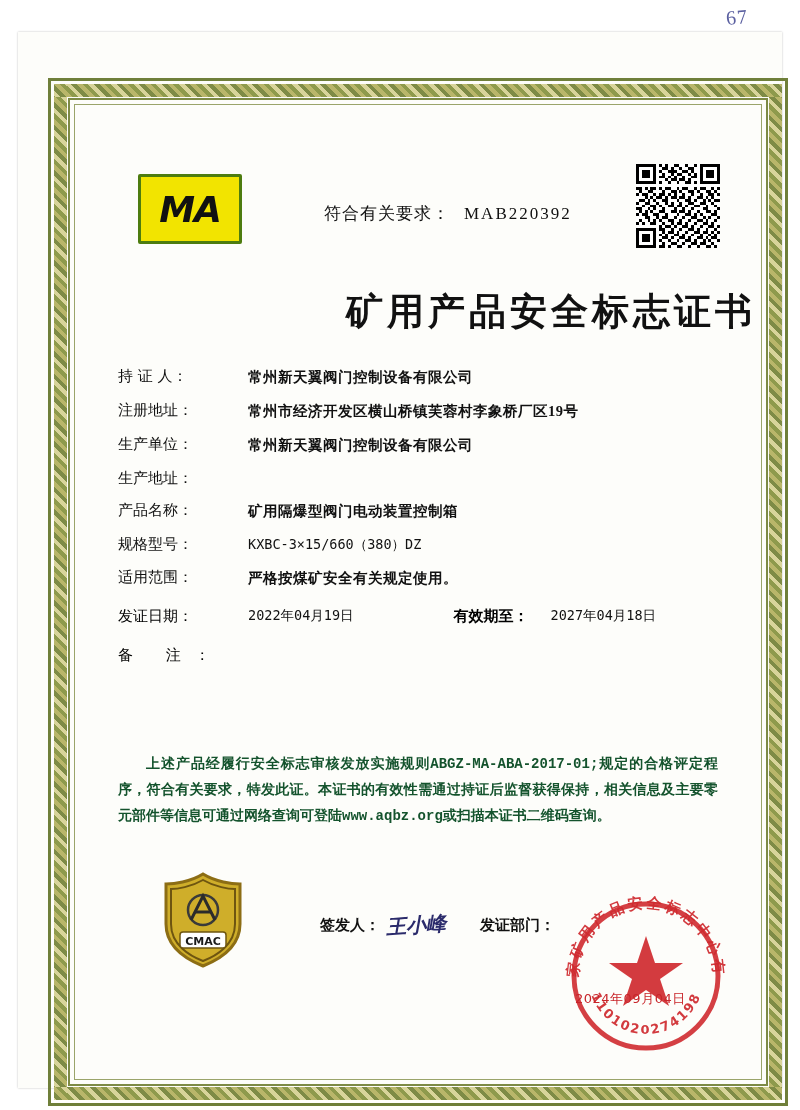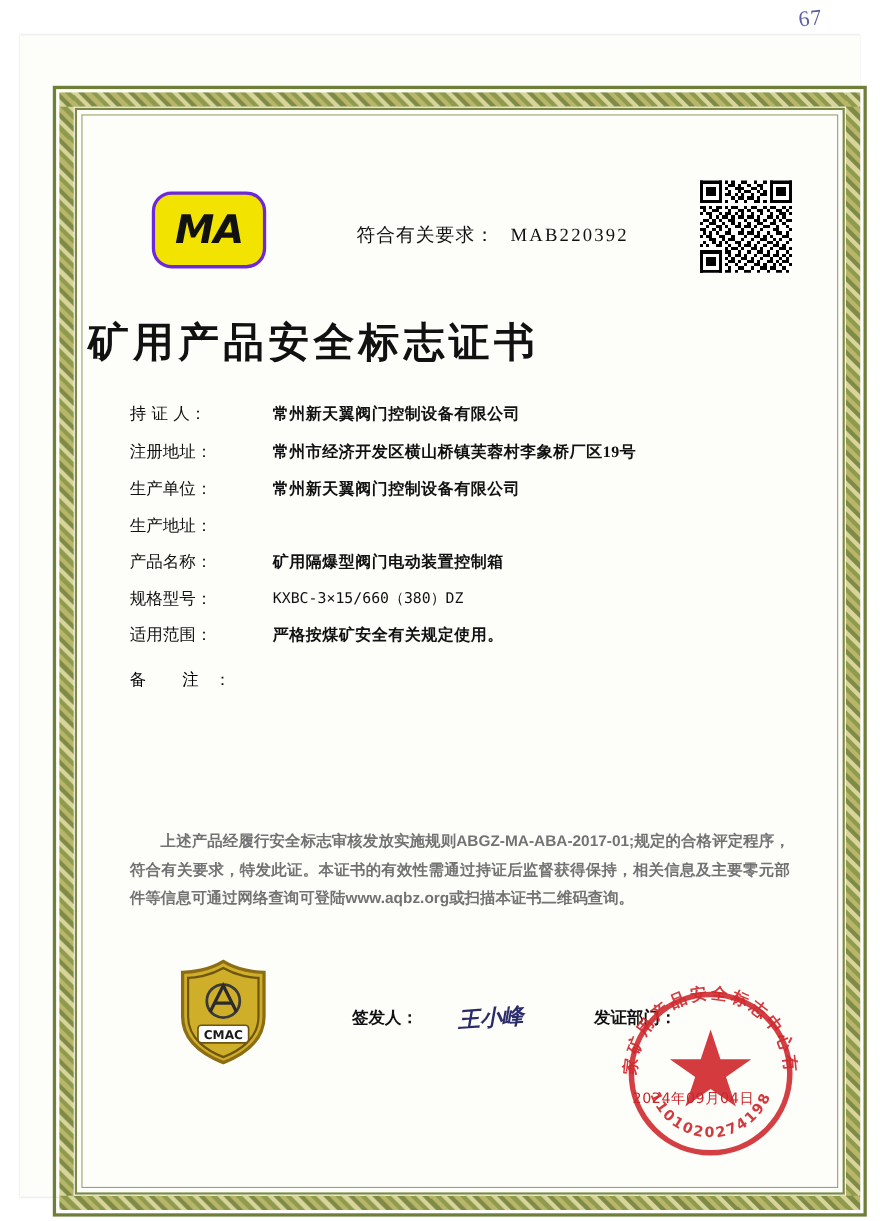--- a/index.html
+++ b/index.html
@@ -63,22 +63,22 @@
   .content{
     position:absolute;left:62px;top:80px;
     width:676px;height:960px;
   }
 
   
   .ma-logo{
     position:absolute;left:58px;top:62px;
     width:98px;height:64px;
     background:#f2e400;
-    border:3px solid #6d28d9;
-    border-radius:18px;
+    border:3px solid #4d7c0f;
+    border-radius:2px;
     display:flex;align-items:center;justify-content:center;
   }
   .ma-logo span{
     font-family:"DejaVu Sans", sans-serif;
     font-weight:bold;font-size:36px;color:#111;
     letter-spacing:-1px;
     font-style:italic;
   }
 
   
@@ -91,21 +91,21 @@
   .sn-line{
     position:absolute;left:244px;top:90px;
     font-family:"DejaVu Sans", sans-serif;
     font-size:17px;color:#111;
     letter-spacing:1px;
   }
   .sn-line .sn-val{margin-left:14px;font-family:"Liberation Serif", serif;letter-spacing:2px;}
 
   .cert-title{
     position:absolute;left:0;top:175px;width:676px;
-    text-align:left;
+    text-align:right;
     font-family:"DejaVu Sans", sans-serif;
     font-weight:bold;
     font-size:37px;
     color:#111;
     letter-spacing:4px;
   }
 
   
   .fields{
     position:absolute;left:38px;top:255px;width:620px;
@@ -163,41 +163,41 @@
 
   .remark{
     display:flex;margin-top:20px;font-size:15px;flex-direction:column;
   }
   .remark .flabel{width:130px;flex:0 0 130px;letter-spacing:14px;}
 
   
   .para{
     position:absolute;left:38px;top:640px;
     width:600px;
-    font-family:Liberation Sans, sans-serif;
+    font-family:Liberation Mono, monospace;
     font-weight:bold;
     font-size:14px;
     line-height:1.85;
-    color:#737373;
+    color:#14532d;
     text-align:justify;
     text-indent:28px;
   }
 
   
   .cmac{
     position:absolute;left:80px;top:760px;
     width:86px;height:96px;text-align:right;
   }
 
   
   .sigrow{
     position:absolute;left:240px;top:800px;
     display:flex;align-items:center;
     font-family:"DejaVu Sans", sans-serif;
-    font-weight:bold;font-size:15px;color:#111;gap:30px;
+    font-weight:bold;font-size:15px;color:#111;
   }
   .sig-name{
     font-family:"Liberation Serif", serif;
     font-style:italic;
     font-size:20px;
     color:#2b2b6b;
     margin:0 28px 0 6px;
     transform:rotate(-4deg);
   }
   .issue-dept{margin-left:6px;}
@@ -511,20 +511,26 @@
         <div class="flabel">规格型号：</div>
         <div class="fvalue mono">KXBC-3×15/660（380）DZ</div>
       </div>
 
 
       <div class="frow">
         <div class="flabel">适用范围：</div>
         <div class="fvalue serif">严格按煤矿安全有关规定使用。</div>
       </div>
 
+      <div class="daterow">
+        <div class="flabel">发证日期：</div>
+        <div class="dval">2022年04月19日</div>
+        <div class="flabel2">有效期至：</div>
+        <div class="dval">2027年04月18日</div>
+      </div>
 
       <div class="remark">
         <div class="flabel">备  注：</div>
         <div class="fvalue serif"></div>
       </div>
 
     </div>
 
     <div class="para">上述产品经履行安全标志审核发放实施规则ABGZ-MA-ABA-2017-01;规定的合格评定程序，符合有关要求，特发此证。本证书的有效性需通过持证后监督获得保持，相关信息及主要零元部件等信息可通过网络查询可登陆www.aqbz.org或扫描本证书二维码查询。</div>
 

